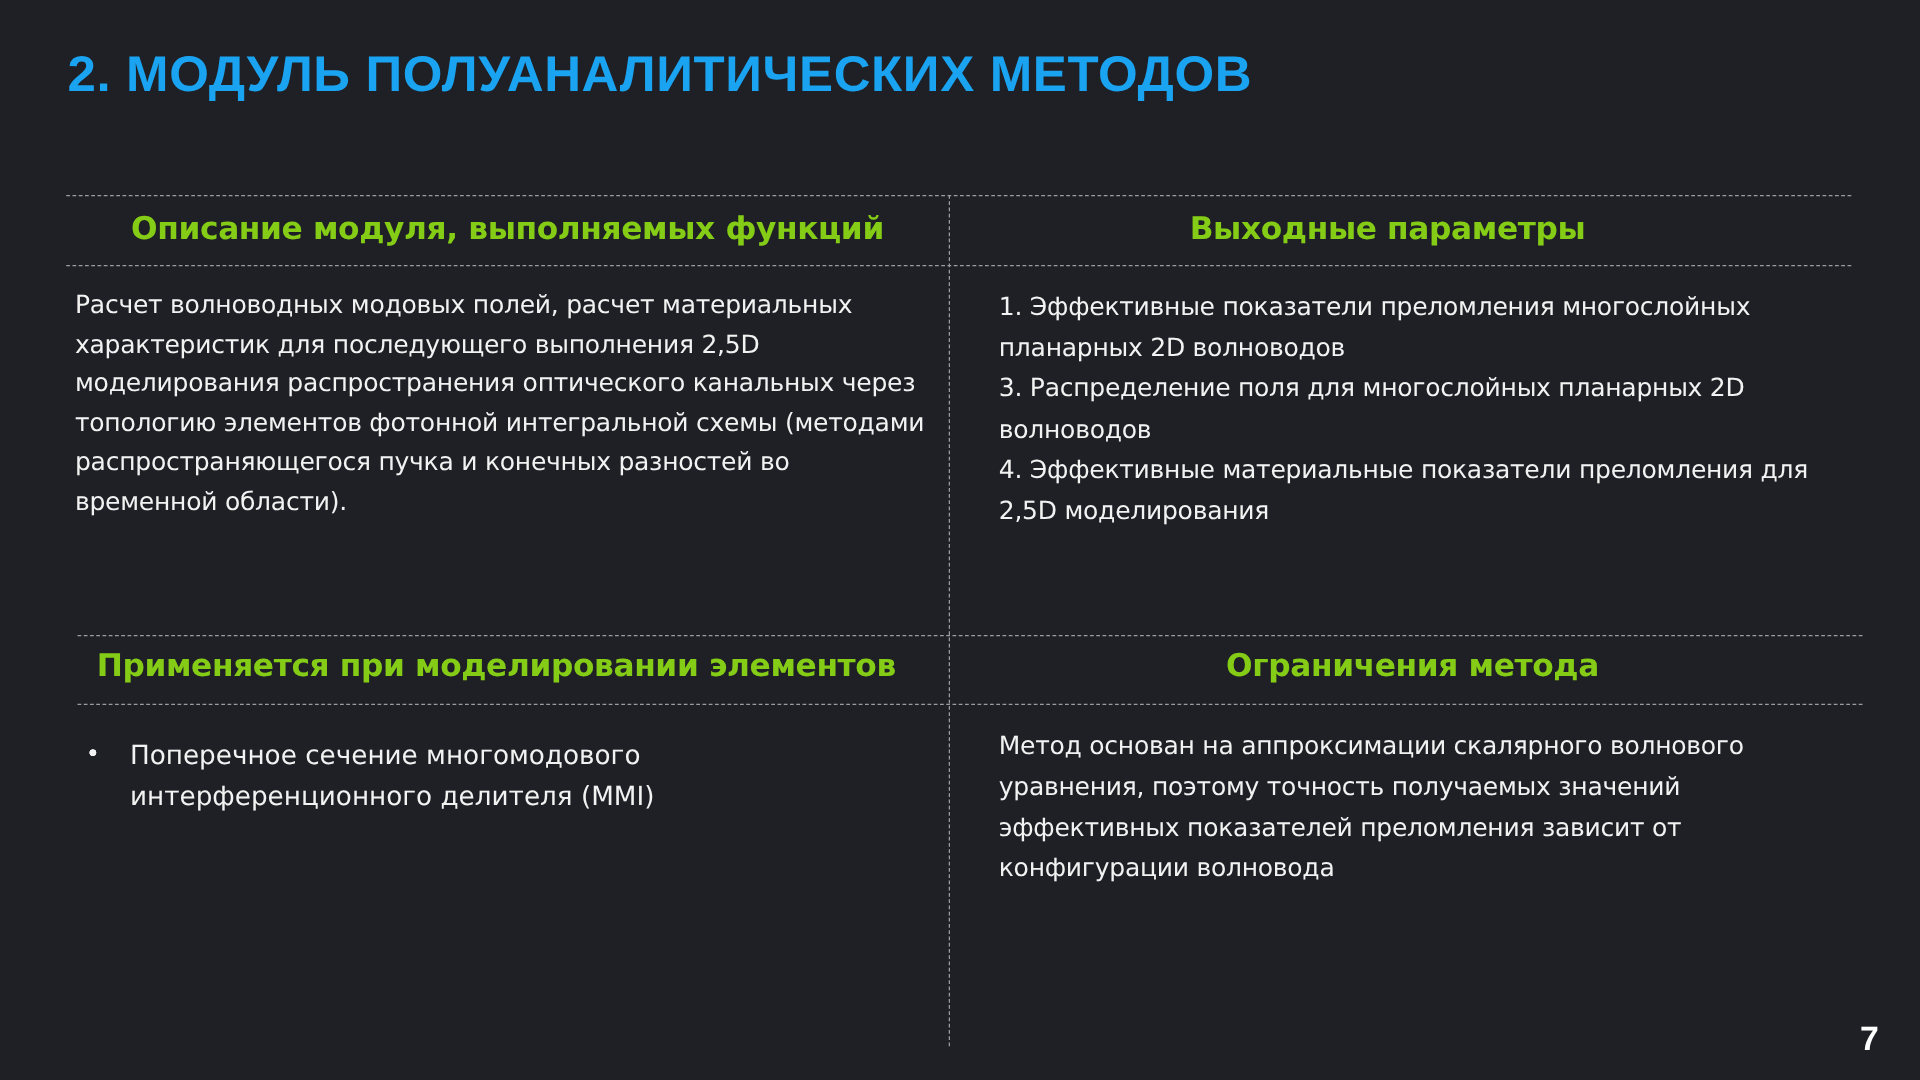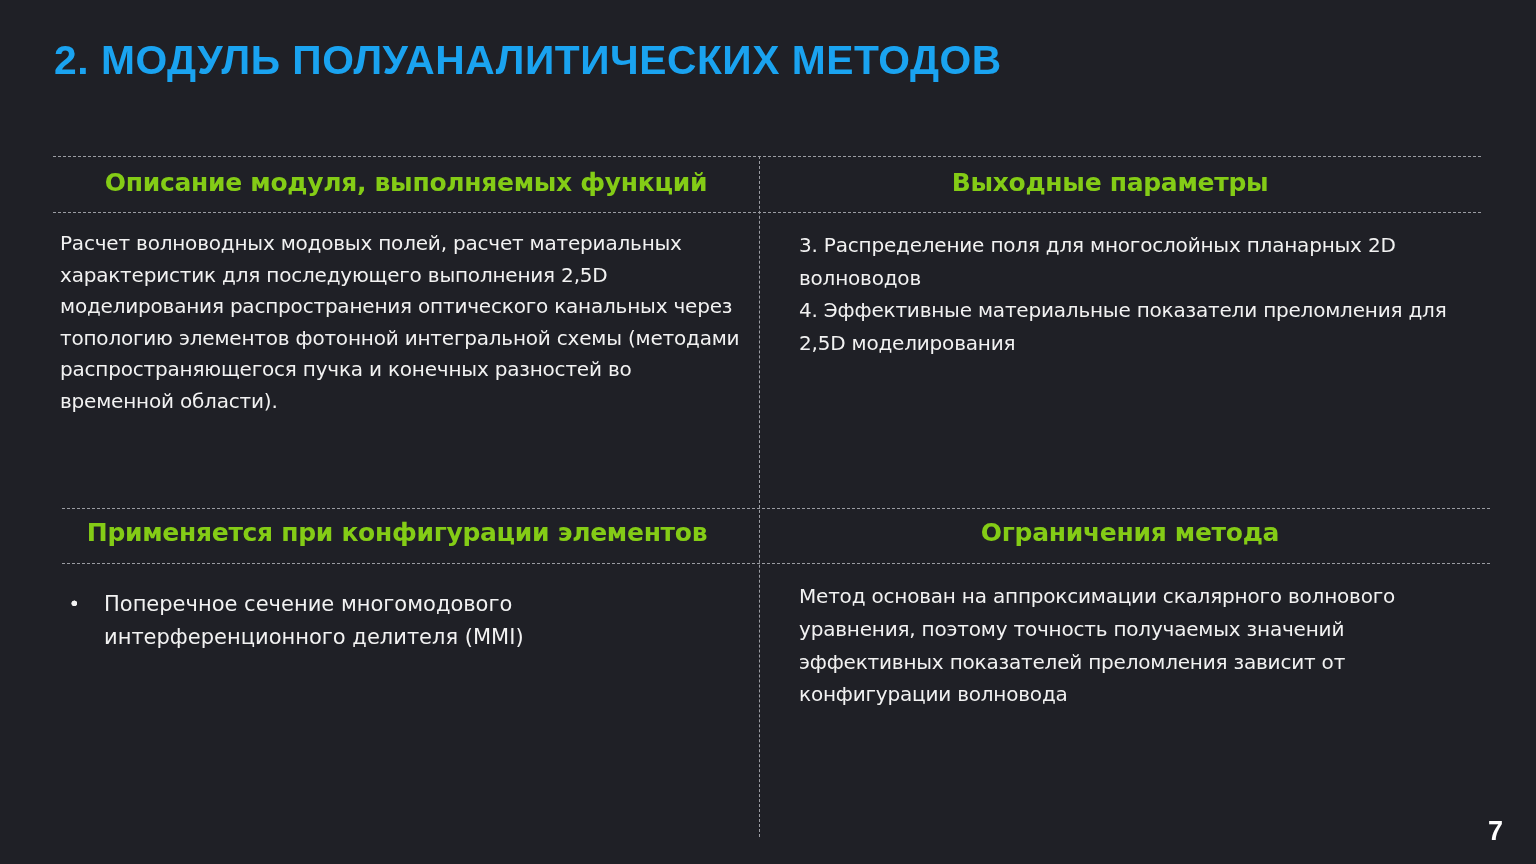--- a/index.html
+++ b/index.html
@@ -116,25 +116,26 @@
 <div class="hline" style="left:53px; top:212px; width:1428px;"></div>
 <div class="hline" style="left:62px; top:508px; width:1428px;"></div>
 <div class="hline" style="left:62px; top:563px; width:1428px;"></div>
 <div class="vline" style="left:759px; top:156px; height:681px;"></div>
 
 <div class="section-heading" style="left:53px; top:168px; width:706px;">Описание модуля, выполняемых функций</div>
 <div class="body-text" style="left:60px; top:228px; width:680px;">Расчет волноводных модовых полей, расчет материальных характеристик для последующего выполнения 2,5D моделирования распространения оптического канальных через топологию элементов фотонной интегральной схемы (методами распространяющегося пучка и конечных разностей во временной области).</div>
 
 <div class="section-heading" style="left:760px; top:168px; width:700px;">Выходные параметры</div>
 <ul class="out-list">
+  <li>1. Эффективные показатели преломления многослойных планарных 2D волноводов</li>
   <li>3. Распределение поля для многослойных планарных 2D волноводов</li>
   <li>4. Эффективные материальные показатели преломления для 2,5D моделирования</li>
 </ul>
 
-<div class="section-heading" style="left:40px; top:518px; width:714px;">Применяется при конфигурации элементов</div>
+<div class="section-heading" style="left:40px; top:518px; width:714px;">Применяется при моделировании элементов</div>
 <ul class="bullet-list">
   <li>
     <span class="dot">•</span>
   </li>
   <li>
     <span class="dot">•</span>
   </li>
   <li>
     <span class="dot">•</span>
     <span>Поперечное сечение многомодового интерференционного делителя (MMI)</span>

